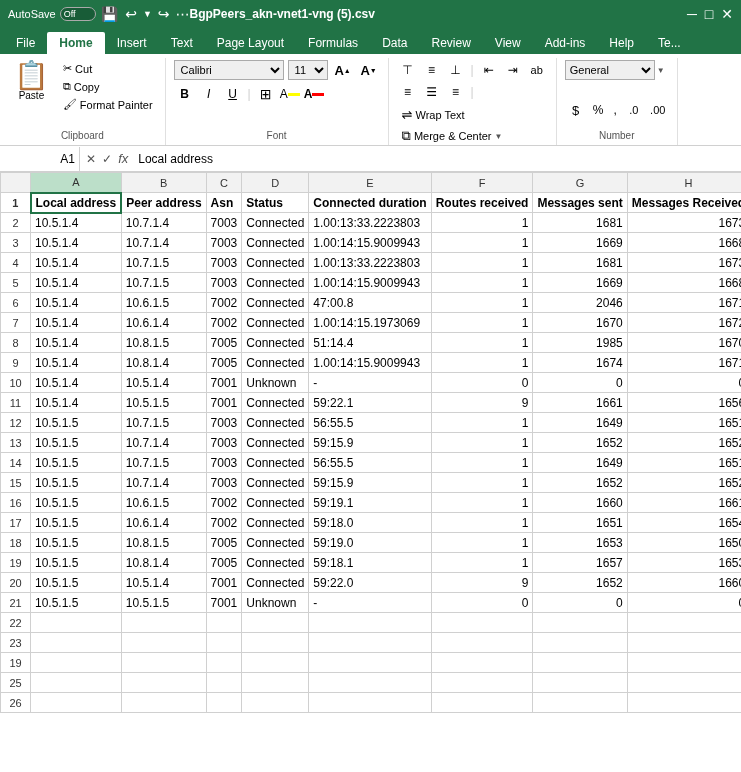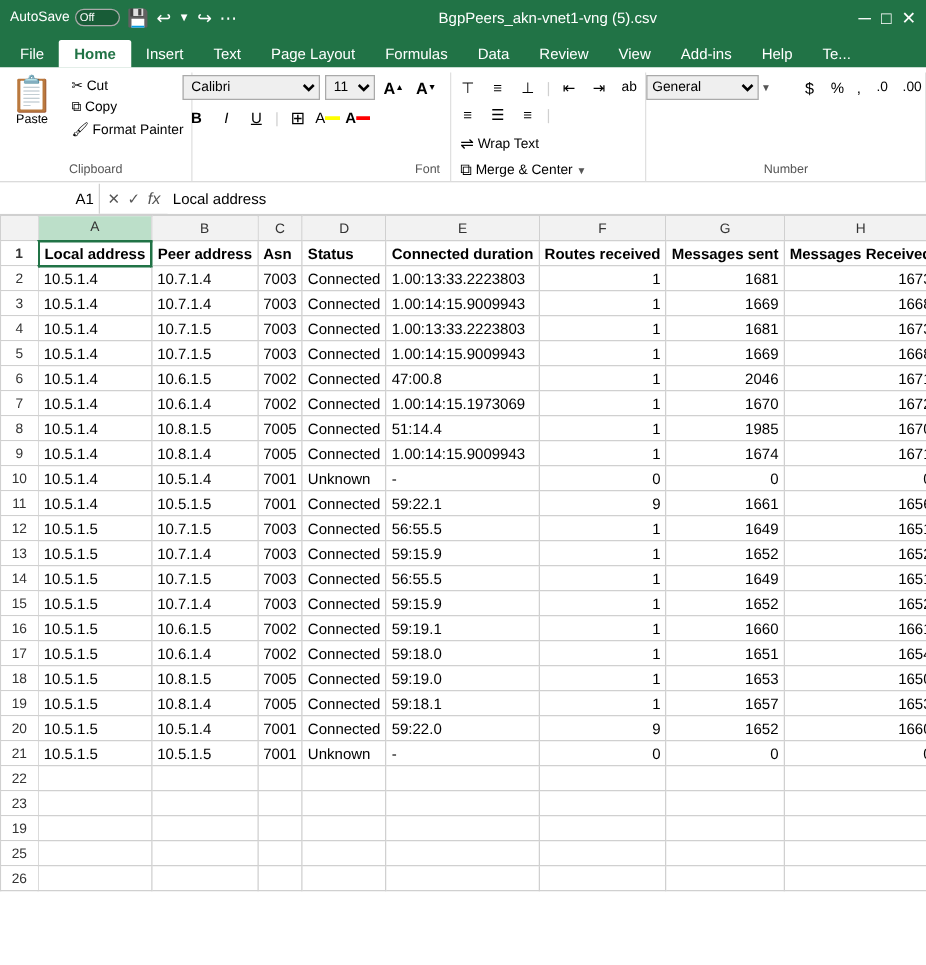--- a/index.html
+++ b/index.html
@@ -9,21 +9,21 @@
     .title-bar {
       height: 28px;
       background: #217346;
       display: flex;
       align-items: center;
       justify-content: space-between;
       padding: 0 8px;
       color: white;
     }
     .title-bar-left { display: flex; align-items: center; gap: 6px; }
-    .title-bar-center { font-size: 12px; font-weight: normal; flex: 1; text-align: center; }
+    .title-bar-center { font-size: 12px; font-weight: bold; flex: 1; }
     .autosave { display: flex; align-items: center; gap: 4px; font-size: 11px; }
     .autosave-toggle { background: #185c37; border: 1px solid #aaa; border-radius: 8px; width: 36px; height: 14px; display: flex; align-items: center; position: relative; }
 
     
     .ribbon-tabs {
       height: 26px;
       background: #217346;
       display: flex;
       align-items: flex-end;
       padding-left: 4px;
@@ -90,21 +90,21 @@
       align-items: center;
       gap: 3px;
       padding: 2px 4px;
       cursor: pointer;
       border-radius: 2px;
       font-size: 11px;
       white-space: nowrap;
     }
 
     
-    .font-group { min-width: 160px; align-items: flex-end; }
+    .font-group { min-width: 160px; }
     .font-group-top { display: flex; align-items: center; gap: 4px; margin-bottom: 4px; }
     .font-select {
       width: 110px;
       height: 20px;
       font-size: 11px;
       border: 1px solid #aaa;
       padding: 0 2px;
     }
     .font-size-select {
       width: 40px;
@@ -398,21 +398,21 @@
           <span>Merge &amp; Center</span>
           <span class="dropdown-arrow">▼</span>
         </div>
       </div>
     </div>
     <div class="ribbon-group-label">Alignment</div>
   </div>
 
   <div class="ribbon-group number-group">
     <div class="ribbon-group-content">
-      <div style="display:flex;flex-direction:row;gap:20px;">
+      <div style="display:flex;flex-direction:column;gap:20px;">
         <div style="display:flex;align-items:center;gap:2px;">
           <select style="width:90px;height:20px;font-size:11px;border:1px solid #aaa;">
             <option>General</option>
           </select>
           <span class="dropdown-arrow">▼</span>
         </div>
         <div style="display:flex;align-items:center;gap:2px;">
           <button class="fmt-btn" style="font-size:13px;">$</button>
           <span style="cursor:pointer;padding:2px 4px;font-size:12px;">%</span>
           <span style="cursor:pointer;padding:2px 4px;font-size:12px;">,</span>

